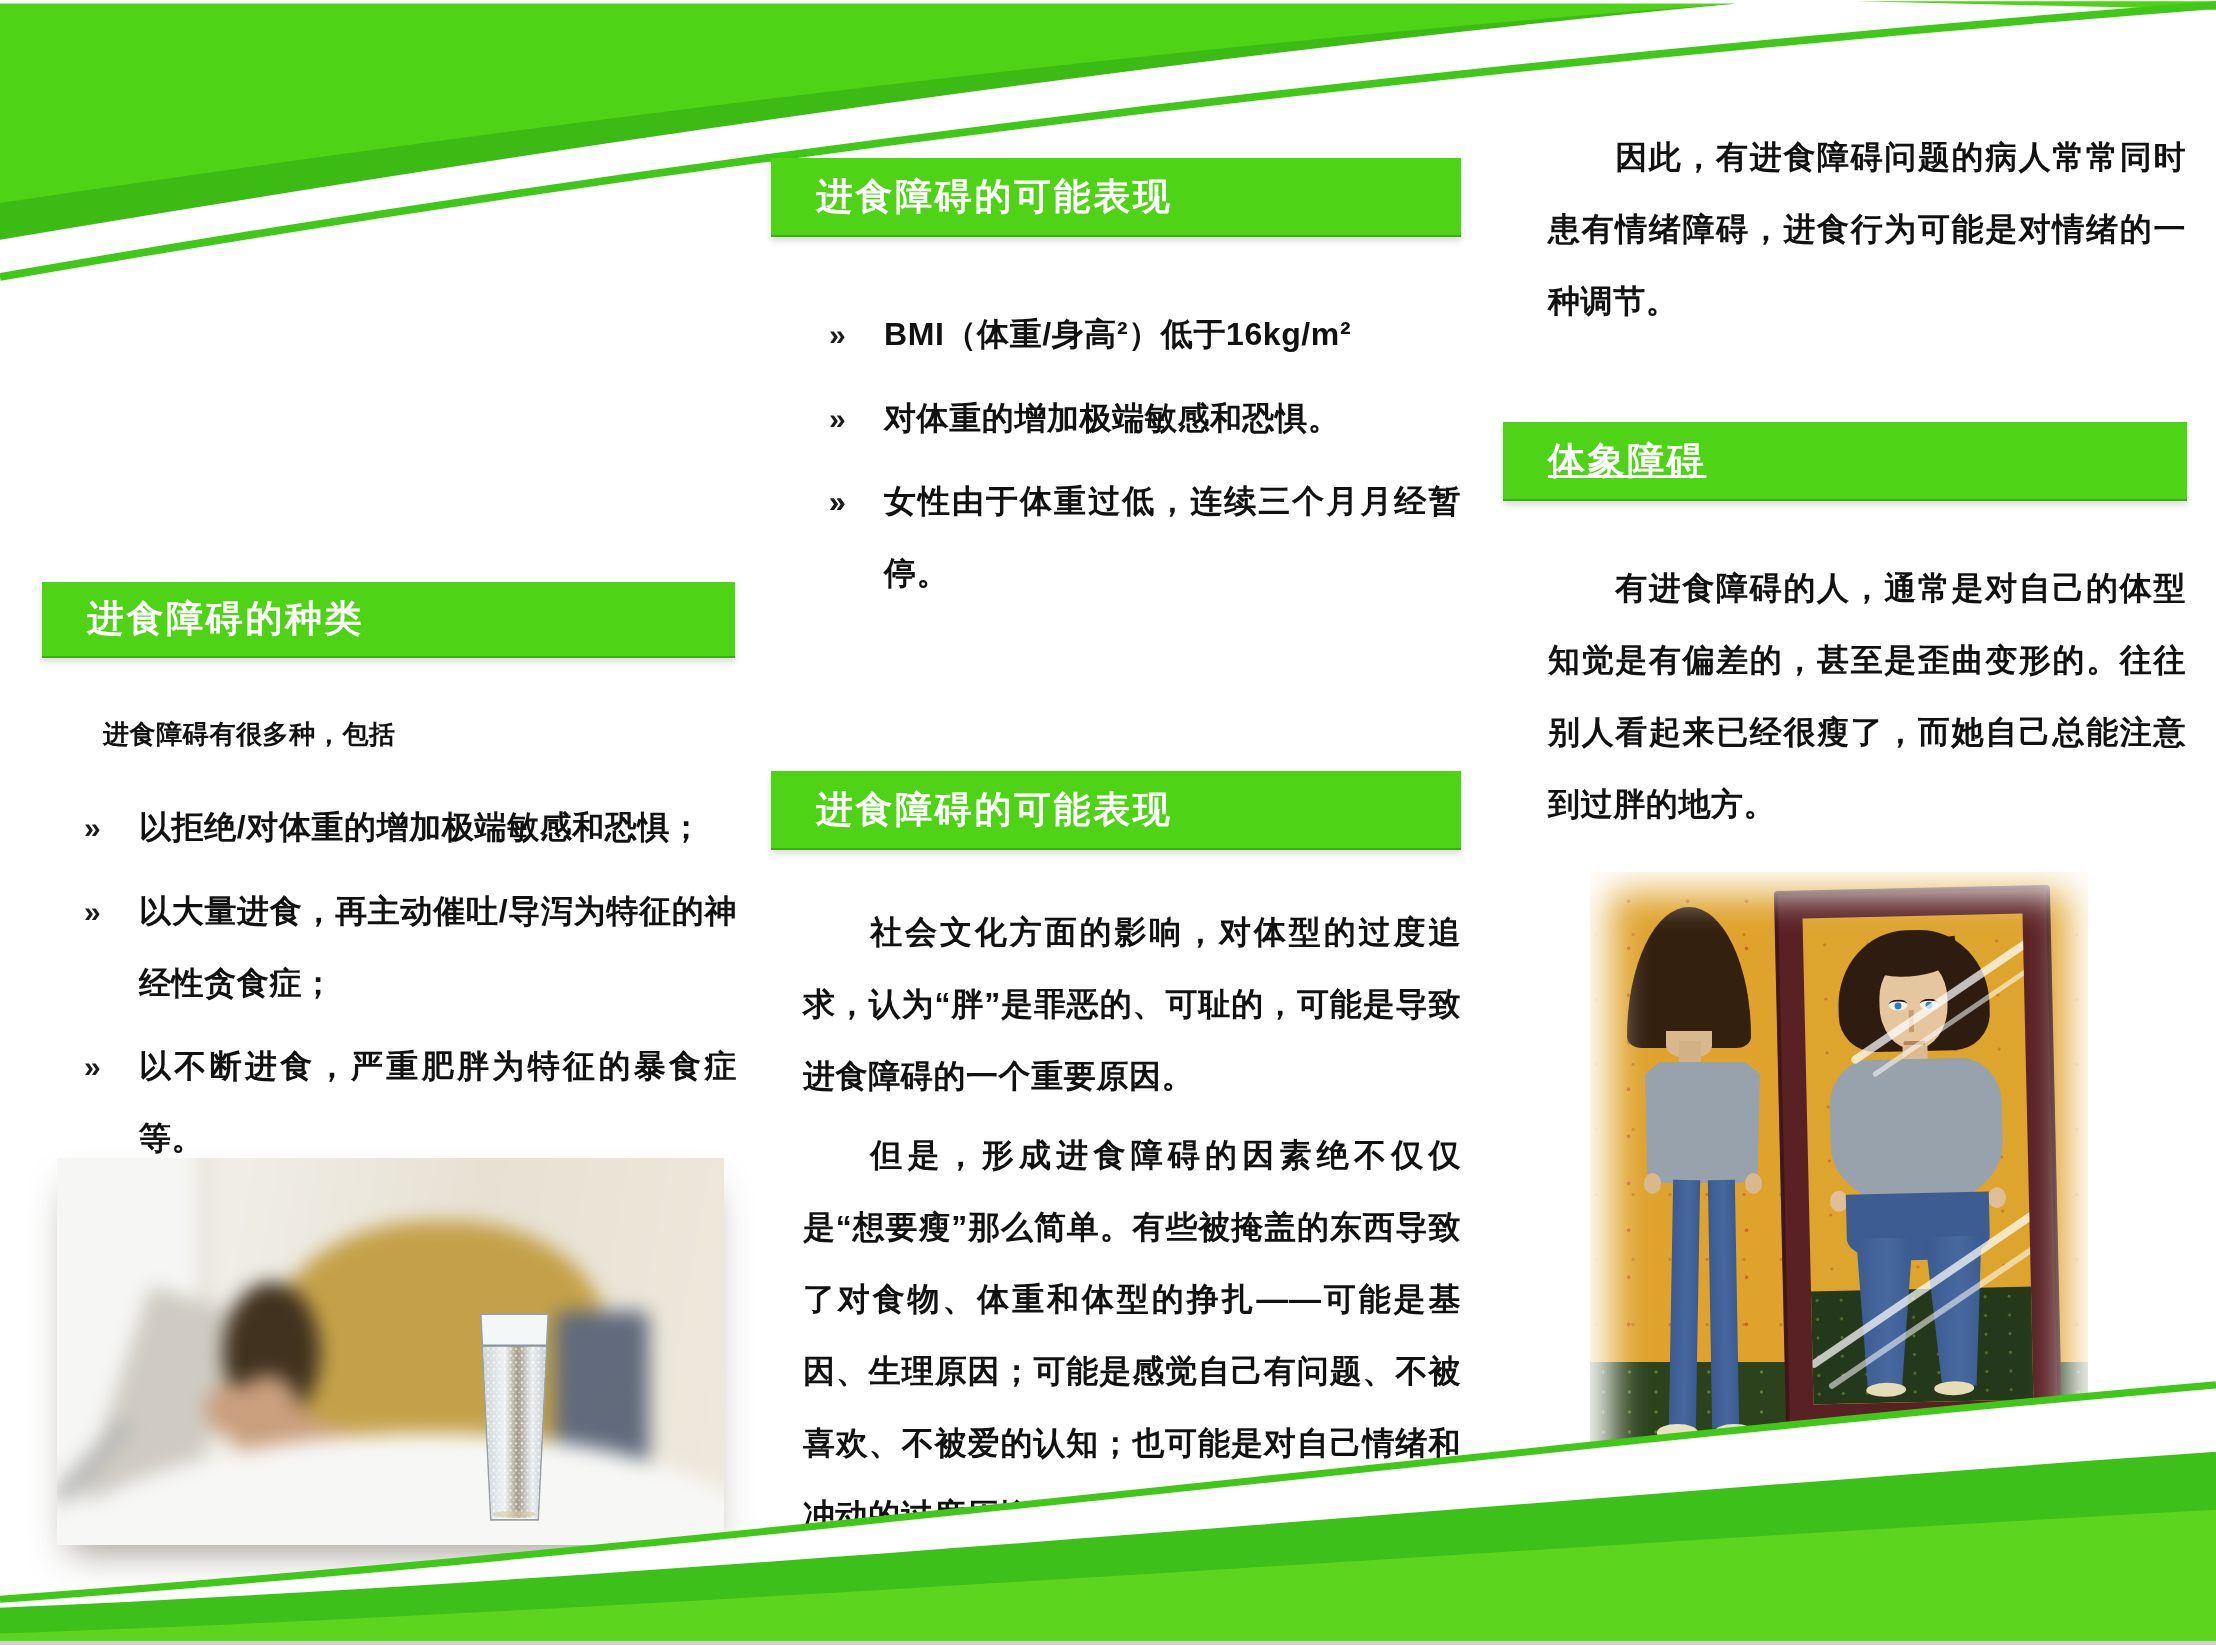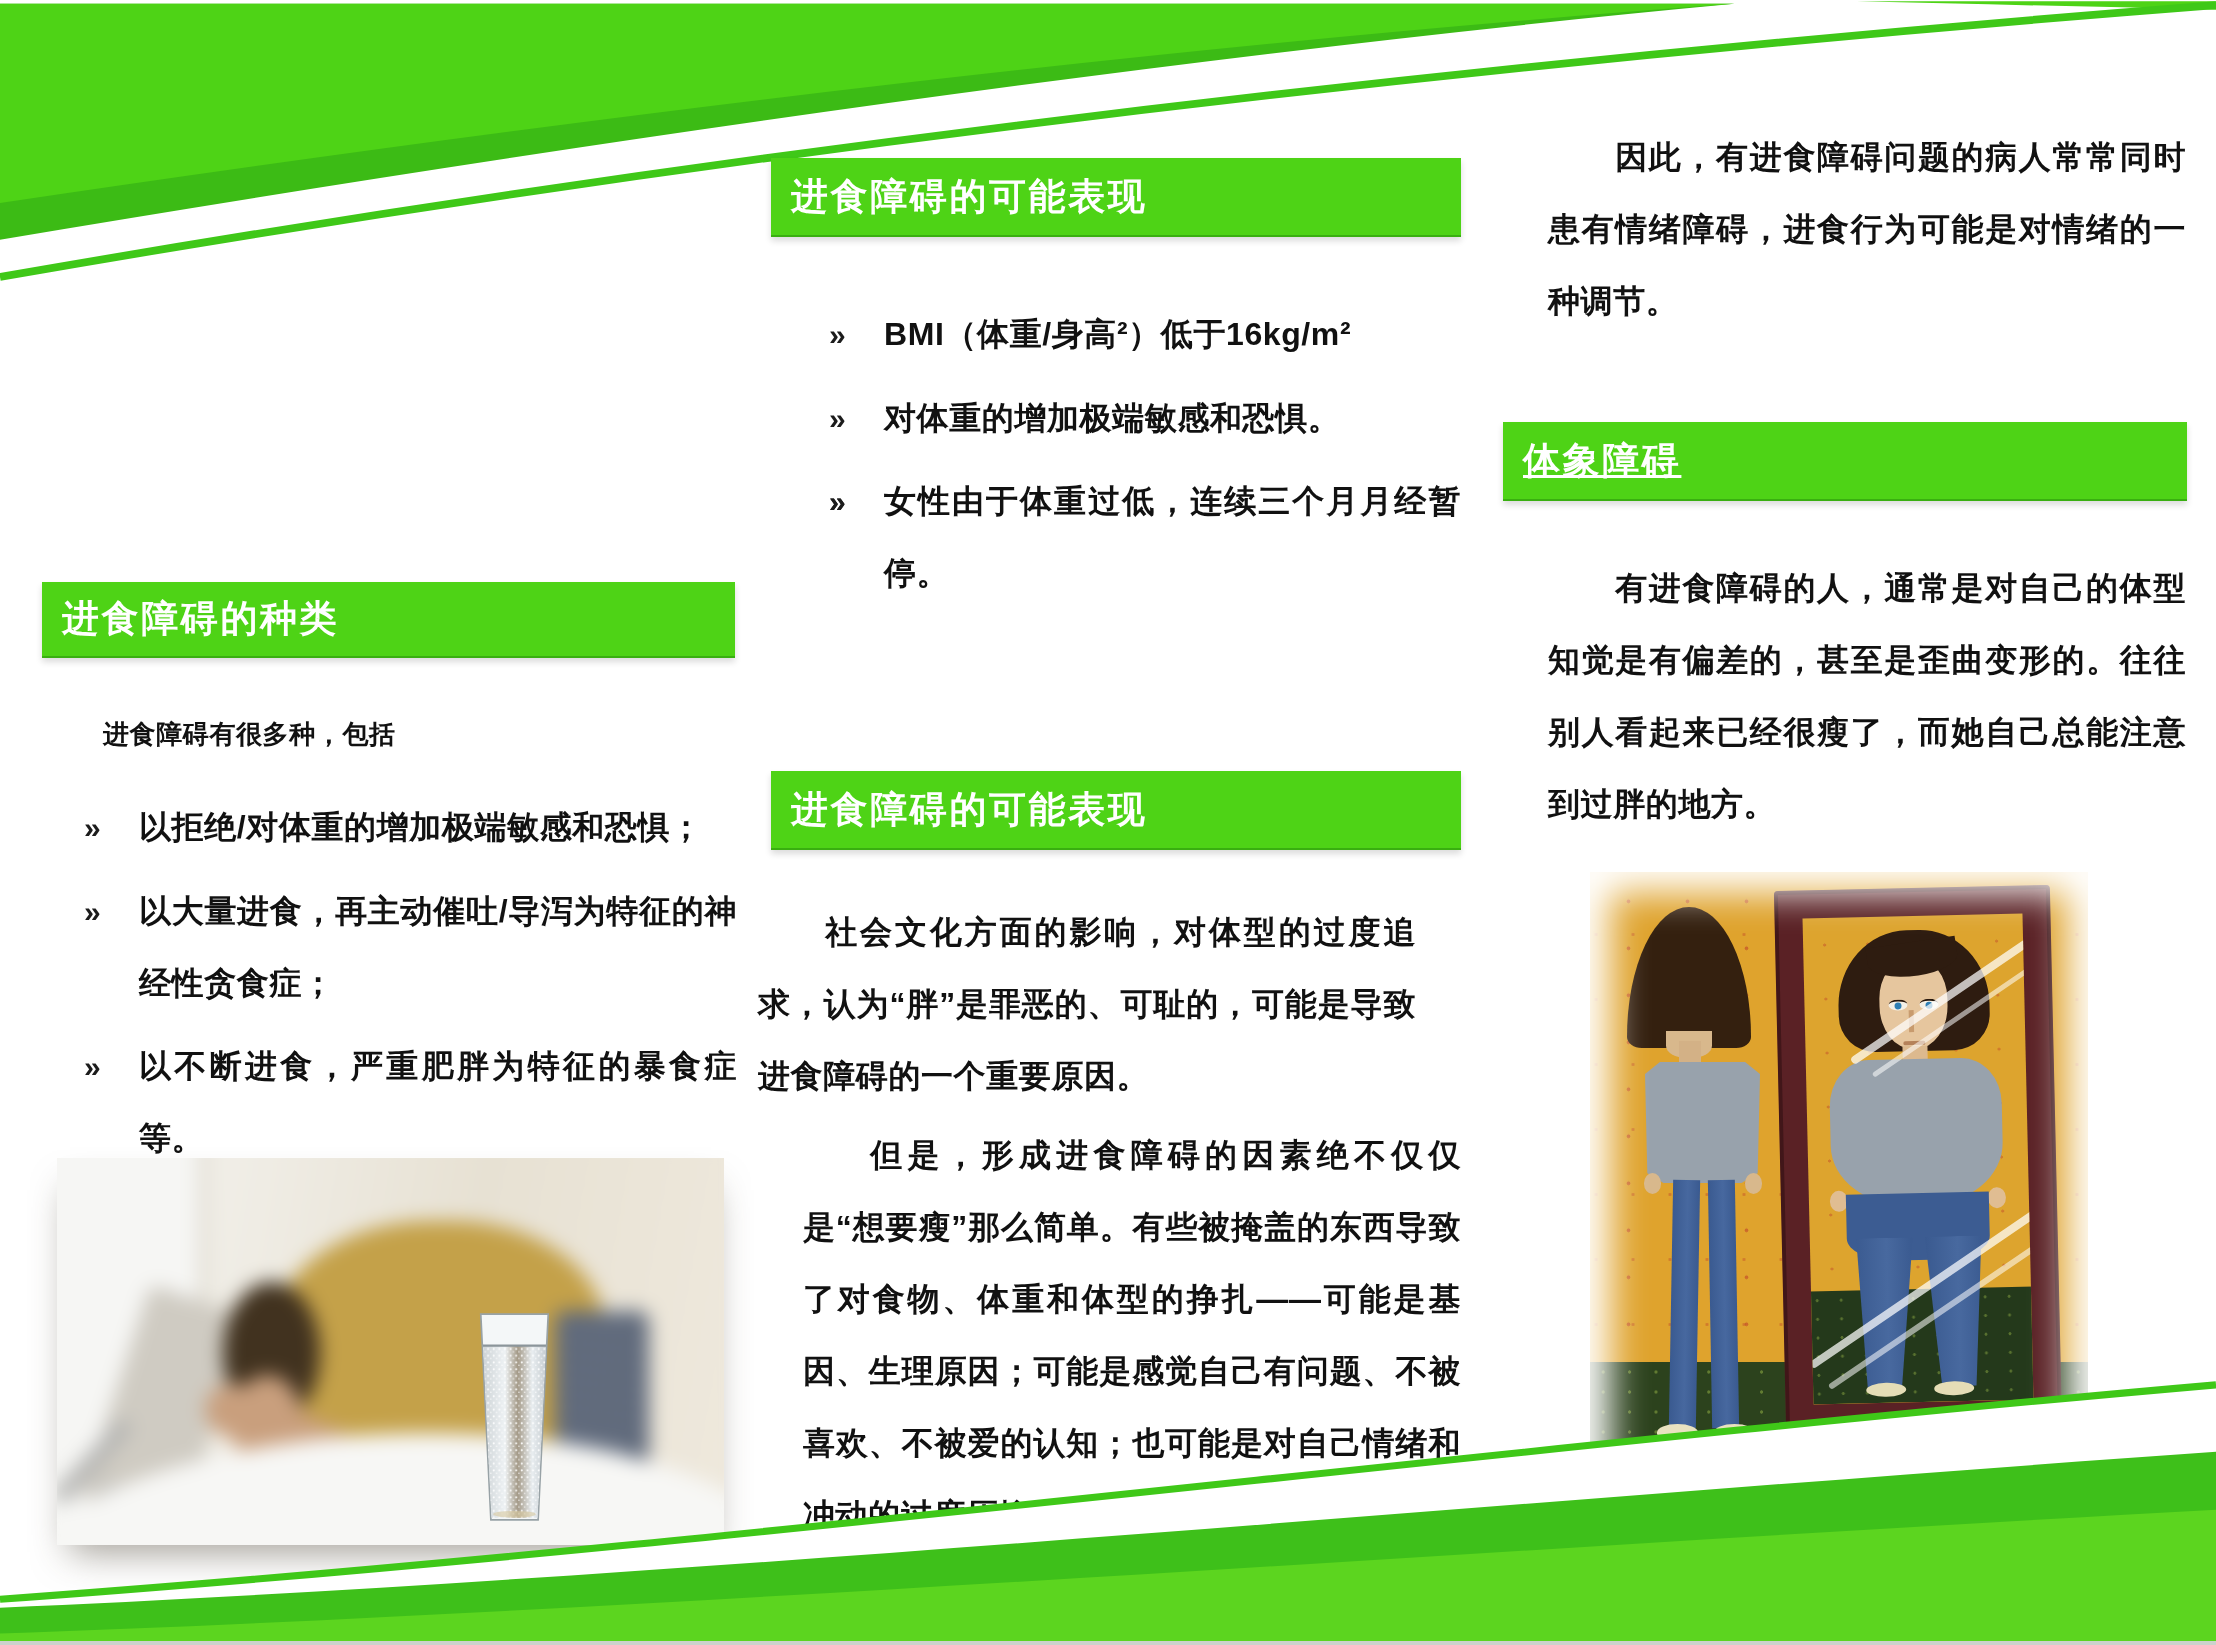--- a/index.html
+++ b/index.html
@@ -15,21 +15,21 @@
   .swoosh-top{top:0; height:335px;}
   .swoosh-bottom{bottom:0; height:322px; z-index:6;}
   .page-edge{position:absolute; left:0; right:0; bottom:0; height:3.9px; background:#ccd2cc; z-index:7;}
 
   .body-text{position:absolute; font-size:32px; line-height:72px; font-weight:600;
     text-align:justify; letter-spacing:0.6px; z-index:4; margin:0;}
   .indent{text-indent:2.1em;}
   .header-box{
     position:absolute; z-index:4; background:var(--green-bright); color:var(--header-text);
     display:flex; align-items:center; font-size:37px; font-weight:bold; letter-spacing:2.6px;
-    padding-left:20px; box-sizing:border-box;
+    padding-left:45px; box-sizing:border-box;
     box-shadow:0 3.9px 6.4px rgba(0,0,0,.14); border-bottom:2.6px solid rgba(20,110,5,.35);
   }
   .lead{position:absolute; z-index:4; font-size:26px; font-weight:bold; letter-spacing:0.6px; margin:0;}
   .blist{position:absolute; z-index:4; margin:0; padding:0; list-style:none;}
   .blist .li{position:relative; padding-left:55px; margin-bottom:11.6px;
     font-size:32px; line-height:72px; font-weight:600; text-align:justify; letter-spacing:0.6px;}
   .blist .mark{position:absolute; left:0; top:1.3px; font-size:30px; font-weight:bold; color:#1c1c1c;}
 
   
   .photo{position:absolute; left:57px; top:1158px; width:667px; height:387px; overflow:hidden;
@@ -198,21 +198,21 @@
     <div class="li">
       <span class="mark">»</span>
       <span>女性由于体重过低，连续三个月月经暂停。</span>
     </div>
   </div>
 
   <div class="header-box" style="left:771px; top:771px; width:690px; height:79px;">
     <span>进食障碍的可能表现</span>
   </div>
 
-  <p class="body-text indent" style="left:758px; top:896px; width:658px;">社会文化方面的影响，对体型的过度追求，认为“胖”是罪恶的、可耻的，可能是导致进食障碍的一个重要原因。</p>
+  <p class="body-text indent" style="left:803px; top:896px; width:658px;">社会文化方面的影响，对体型的过度追求，认为“胖”是罪恶的、可耻的，可能是导致进食障碍的一个重要原因。</p>
 
   <p class="body-text indent" style="left:803px; top:1119px; width:658px;">但是，形成进食障碍的因素绝不仅仅是“想要瘦”那么简单。有些被掩盖的东西导致了对食物、体重和体型的挣扎——可能是基因、生理原因；可能是感觉自己有问题、不被喜欢、不被爱的认知；也可能是对自己情绪和冲动的过度压抑。</p>
 
   <p class="body-text indent" style="left:1548px; top:121px; width:638px;">因此，有进食障碍问题的病人常常同时患有情绪障碍，进食行为可能是对情绪的一种调节。</p>
 
   <div class="header-box" style="left:1503px; top:422px; width:684px; height:79px;text-decoration:underline;">
     <span>体象障碍</span>
   </div>
 
   <p class="body-text indent" style="left:1548px; top:552px; width:638px;">有进食障碍的人，通常是对自己的体型知觉是有偏差的，甚至是歪曲变形的。往往别人看起来已经很瘦了，而她自己总能注意到过胖的地方。</p>

